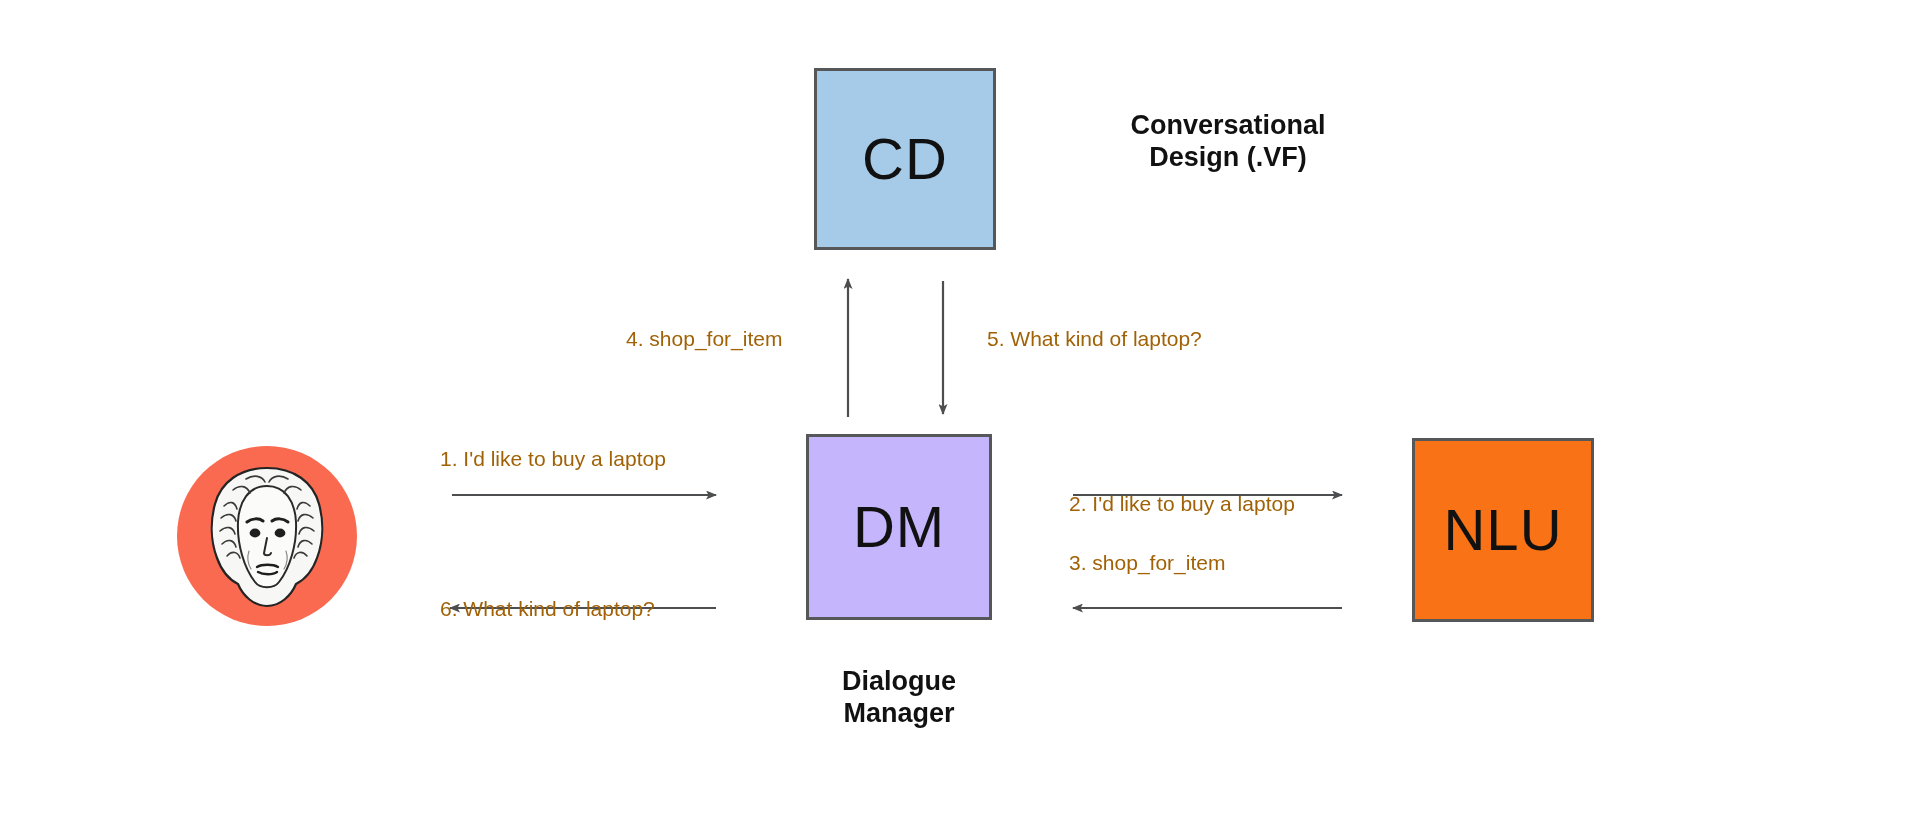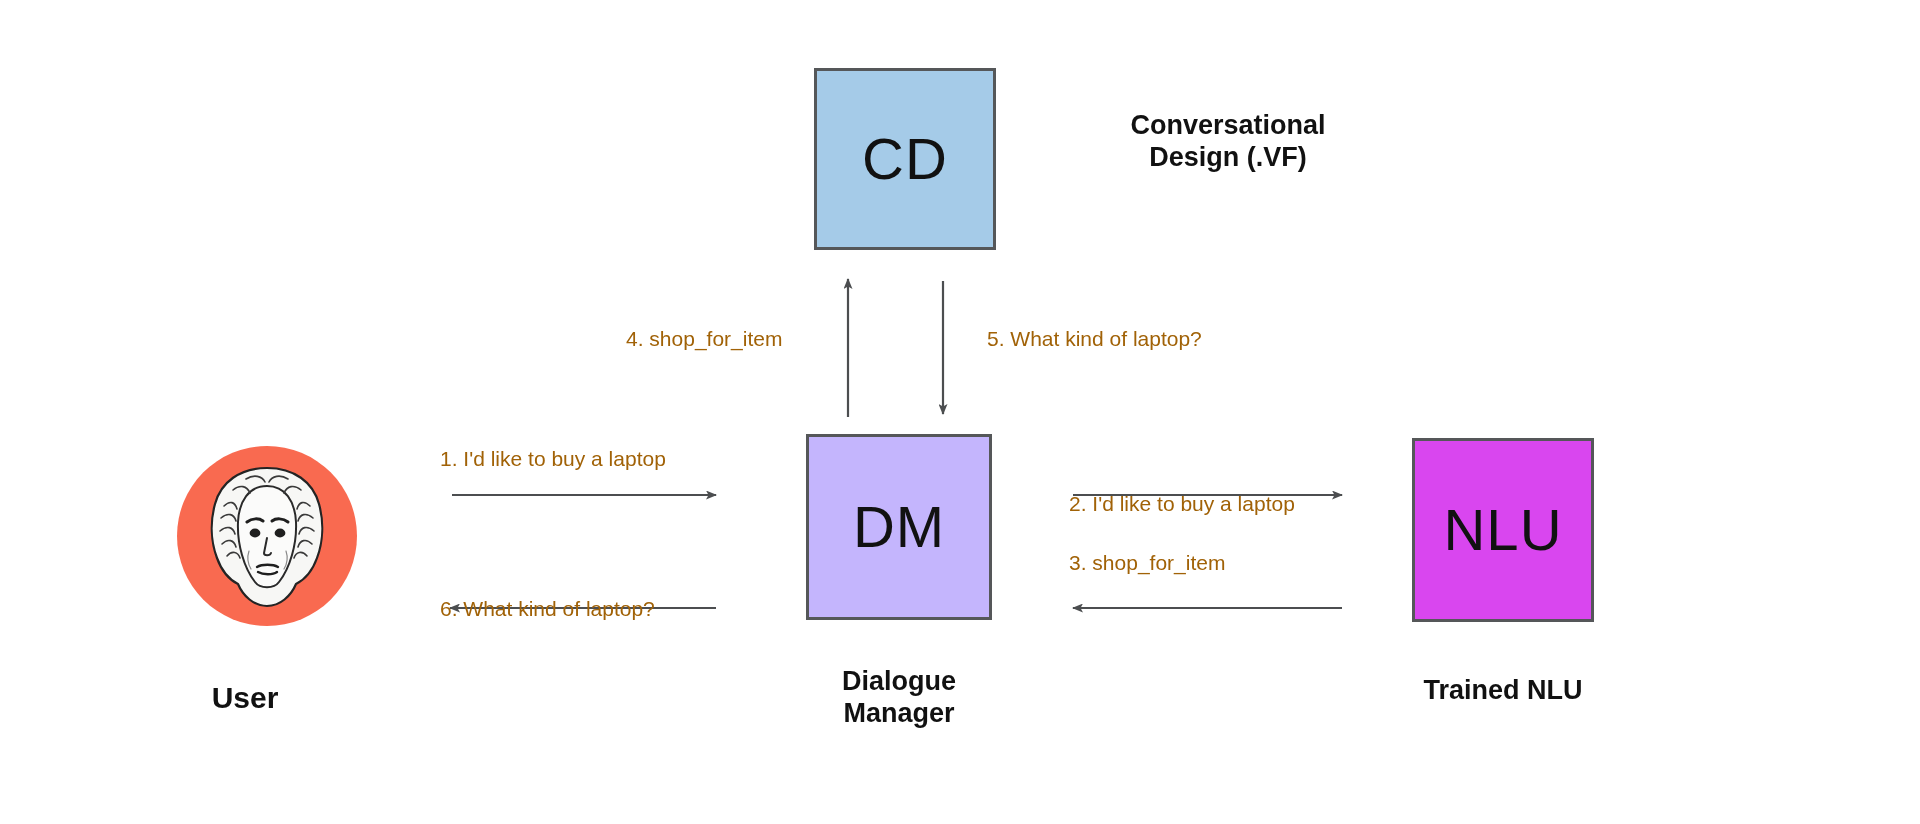--- a/index.html
+++ b/index.html
@@ -52,21 +52,21 @@
     top: 434px;
     width: 186px;
     height: 186px;
     background: #c4b5fd;
   }
   #box-nlu {
     left: 1412px;
     top: 438px;
     width: 182px;
     height: 184px;
-    background: #d946ef;
+    background: #f97316;
   }
 
   
   .caption {
     position: absolute;
     font-family: "Liberation Sans", sans-serif;
     font-weight: bold;
     font-size: 27px;
     line-height: 1.18;
     color: #111111;
@@ -180,21 +180,20 @@
 
   <div class="node-box" id="box-dm">
     <span class="node-abbr">DM</span>
   </div>
   <div class="caption" id="caption-dm">Dialogue
 Manager</div>
 
   <div class="node-box" id="box-nlu">
     <span class="node-abbr">NLU</span>
   </div>
-  <div class="caption" id="caption-nlu">Trained NLU</div>
 
   <div id="avatar">
     <svg width="180" height="180" viewBox="0 0 180 180" xmlns="http://www.w3.org/2000/svg">
 
       <g stroke="#242424" stroke-width="2.2" fill="#f7f7f5" stroke-linejoin="round">
         <path d="M90 22
                  C 63 22, 44 36, 38 58
                  C 33 76, 34 96, 40 112
                  C 45 126, 53 134, 61 138
                  C 66 150, 77 160, 90 160
@@ -245,21 +244,20 @@
         <path d="M80 121 C 85 118, 96 118, 101 121"></path>
         <path d="M81 126 C 86 129, 96 129, 100 126"></path>
       </g>
 
       <g stroke="#8a8a8a" stroke-width="1.2" fill="none" stroke-linecap="round">
         <path d="M72 105 C 70 111, 71 118, 74 123"></path>
         <path d="M109 105 C 111 111, 110 118, 107 123"></path>
       </g>
     </svg>
   </div>
-  <div class="caption" id="caption-user">User</div>
 
   <div class="arrow-label" id="label-1">1. I'd like to buy a laptop</div>
   <div class="arrow-label" id="label-2">2. I'd like to buy a laptop</div>
   <div class="arrow-label" id="label-3">3. shop_for_item</div>
   <div class="arrow-label" id="label-4">4. shop_for_item</div>
   <div class="arrow-label" id="label-5">5. What kind of laptop?</div>
   <div class="arrow-label" id="label-6">6. What kind of laptop?</div>
 
 </div>
 

